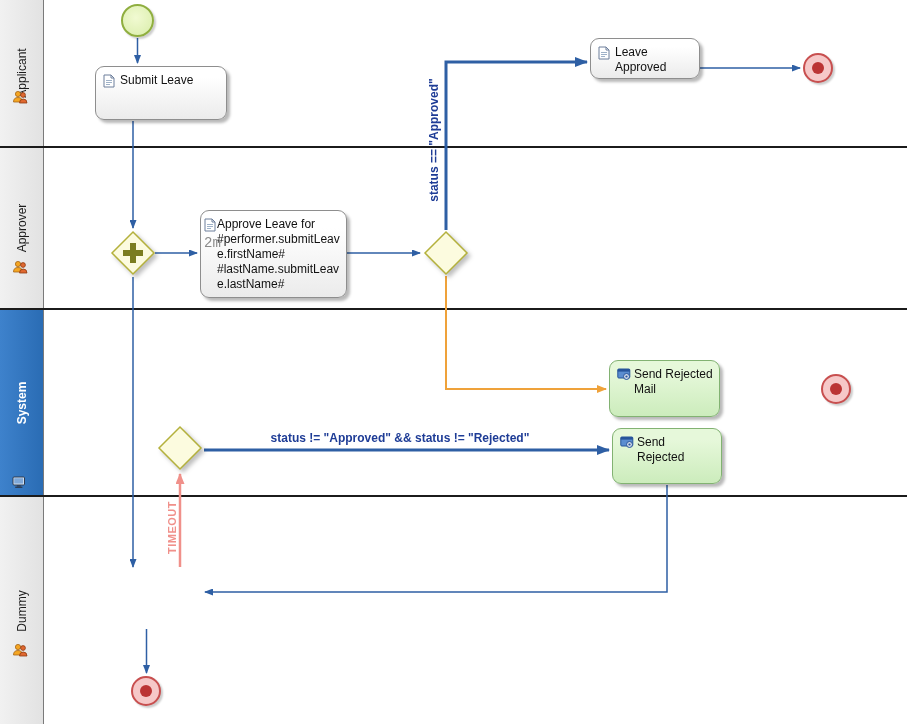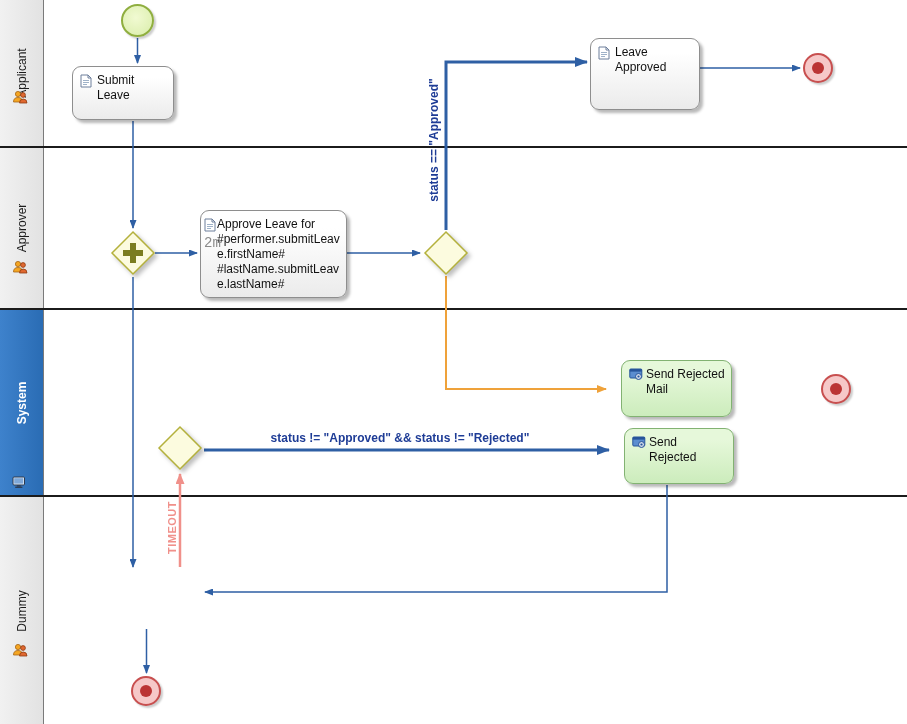--- a/index.html
+++ b/index.html
@@ -39,21 +39,20 @@
     border:1px solid #8e8e8e; border-radius:9px;
     background: linear-gradient(#ffffff 20%, #ebebeb);
     box-shadow: 3px 3px 3px rgba(0,0,0,0.28);
     font-size:12px; color:#111;
     padding:6px 6px 4px 24px;
     line-height:15px;
   }
   .task.green {
     background: linear-gradient(#e6f8da 20%, #ccecbc);
     border-color:#82b272;
-    margin-left:12px;
   }
   .task .node-icon { position:absolute; left:7px; top:7px; }
   .task .task-label { display:inline-block; overflow-wrap:break-word; word-break:break-word; }
   .task .badge { position:absolute; left:3px; top:25px; font-size:14px; color:#8a8a8a;font-family:Liberation Mono, monospace; }
 
   .gw { position:absolute; filter: drop-shadow(3px 3px 2px rgba(0,0,0,0.25)); }
 
   .event-start {
     position:absolute; width:33px; height:33px; border-radius:50%;
     background: radial-gradient(circle at 45% 40%, #f1fad2, #d9edaa);
@@ -180,21 +179,21 @@
   </svg>
 
   <svg class="gw" style="left:422px;top:229px" width="48" height="48">
     <polygon points="24,3 45,24 24,45 3,24" fill="#fcfbdf" stroke="#b4b13c" stroke-width="1.5"></polygon>
   </svg>
 
   <svg class="gw" style="left:156px;top:424px" width="48" height="48">
     <polygon points="24,3 45,24 24,45 3,24" fill="#fcfbdf" stroke="#b4b13c" stroke-width="1.5"></polygon>
   </svg>
 
-  <div class="task" style="left:72px;top:66px;width:102px;height:54px">
+  <div class="task" style="left:95px;top:66px;width:132px;height:54px">
     <svg class="node-icon" width="12" height="14" viewBox="0 0 12 14">
       <path d="M1 1 h7 l3 3 v9 h-10 z" fill="#fff" stroke="#6d7f9b" stroke-width="1"></path>
       <path d="M8 1 v3 h3" fill="none" stroke="#6d7f9b"></path>
       <line x1="3" y1="6.5" x2="9" y2="6.5" stroke="#9fb2c8"></line>
       <line x1="3" y1="8.5" x2="9" y2="8.5" stroke="#9fb2c8"></line>
       <line x1="3" y1="10.5" x2="7" y2="10.5" stroke="#9fb2c8"></line>
     </svg>
     <span class="task-label">Submit Leave</span>
   </div>
 
@@ -203,21 +202,21 @@
       <path d="M1 1 h7 l3 3 v9 h-10 z" fill="#fff" stroke="#6d7f9b" stroke-width="1"></path>
       <path d="M8 1 v3 h3" fill="none" stroke="#6d7f9b"></path>
       <line x1="3" y1="6.5" x2="9" y2="6.5" stroke="#9fb2c8"></line>
       <line x1="3" y1="8.5" x2="9" y2="8.5" stroke="#9fb2c8"></line>
       <line x1="3" y1="10.5" x2="7" y2="10.5" stroke="#9fb2c8"></line>
     </svg>
     <span class="badge">2m</span>
     <span class="task-label">Approve Leave for #performer.submitLeave.firstName# #lastName.submitLeave.lastName#</span>
   </div>
 
-  <div class="task" style="left:590px;top:38px;width:110px;height:72px">
+  <div class="task" style="left:590px;top:38px;width:110px;height:41px">
     <svg class="node-icon" width="12" height="14" viewBox="0 0 12 14">
       <path d="M1 1 h7 l3 3 v9 h-10 z" fill="#fff" stroke="#6d7f9b" stroke-width="1"></path>
       <path d="M8 1 v3 h3" fill="none" stroke="#6d7f9b"></path>
       <line x1="3" y1="6.5" x2="9" y2="6.5" stroke="#9fb2c8"></line>
       <line x1="3" y1="8.5" x2="9" y2="8.5" stroke="#9fb2c8"></line>
       <line x1="3" y1="10.5" x2="7" y2="10.5" stroke="#9fb2c8"></line>
     </svg>
     <span class="task-label" style="width:60px">Leave Approved</span>
   </div>
 

